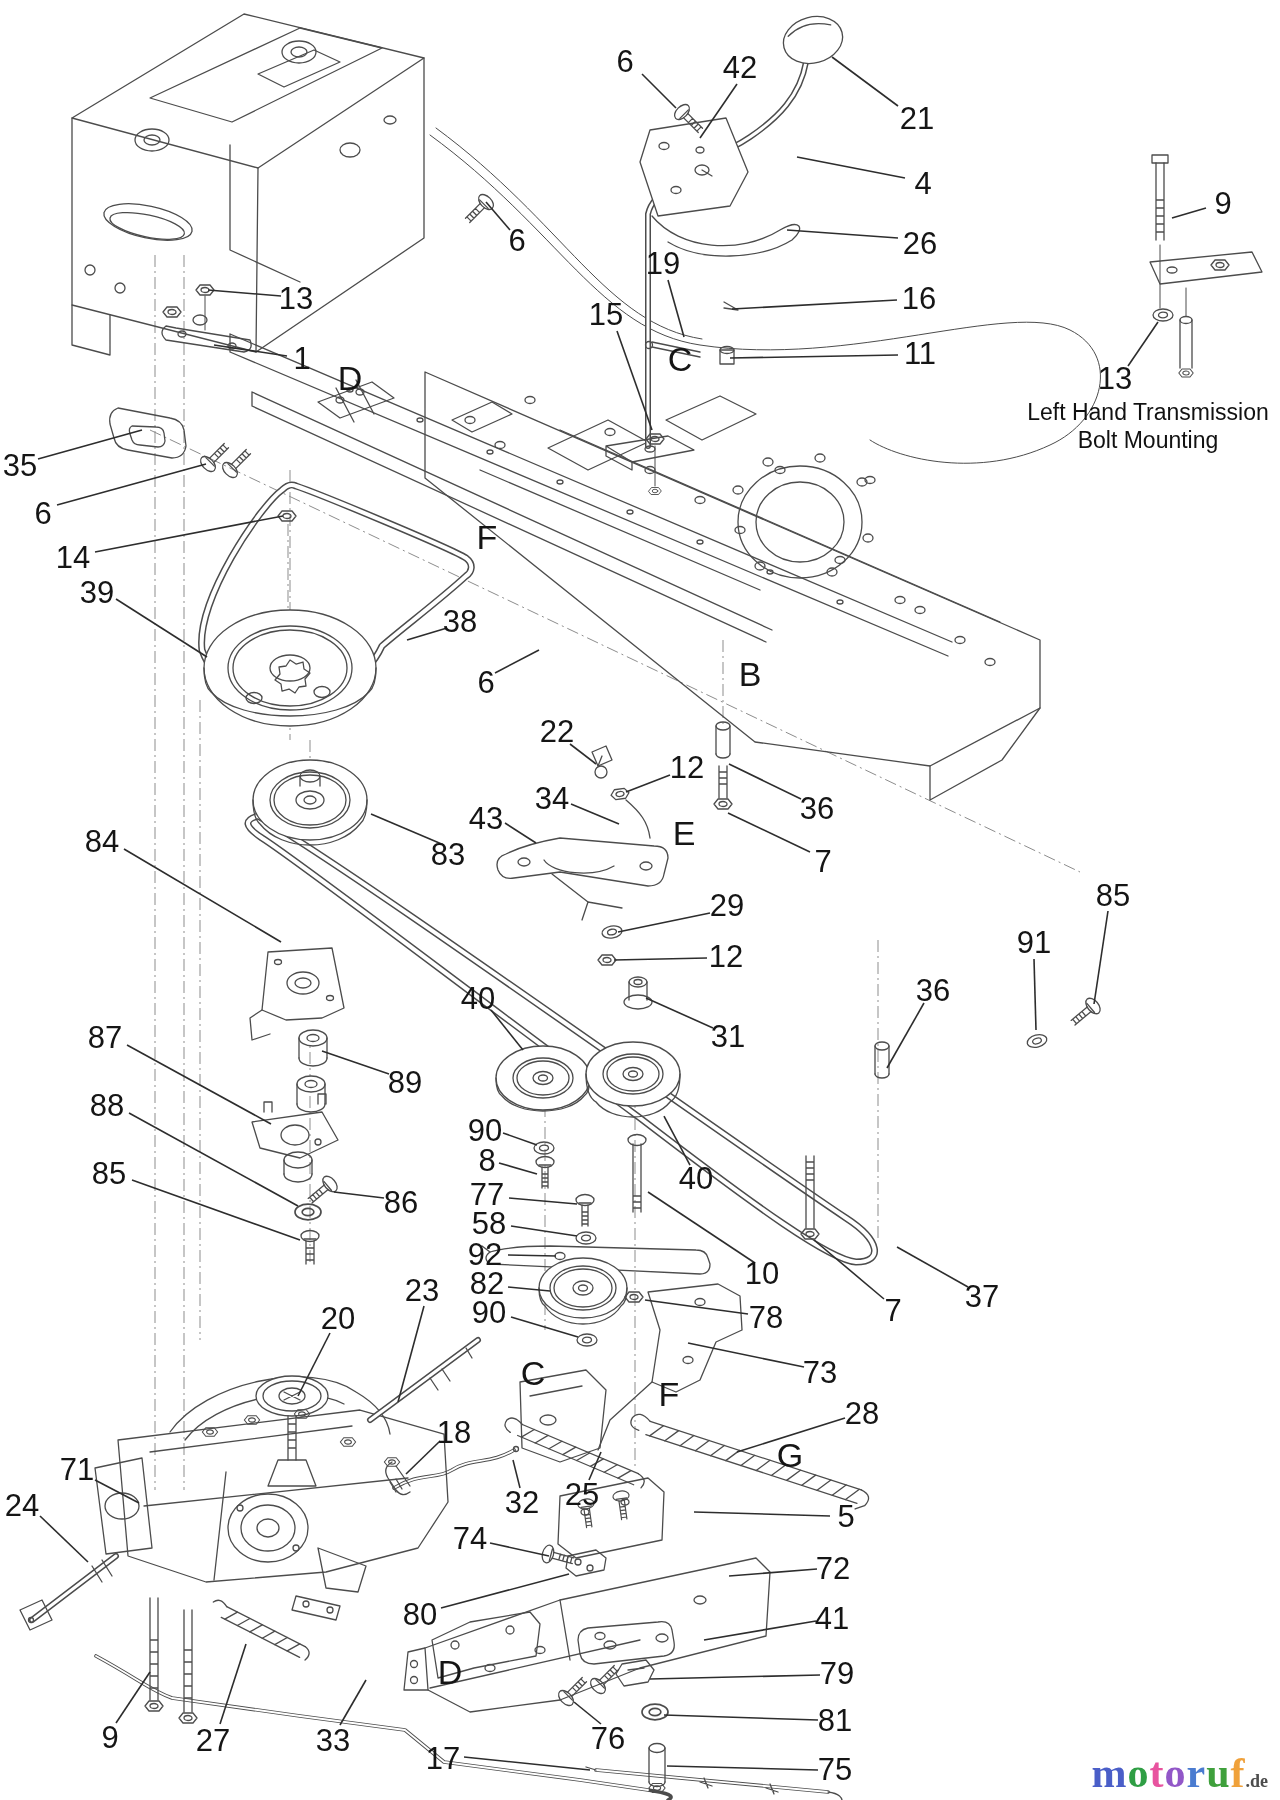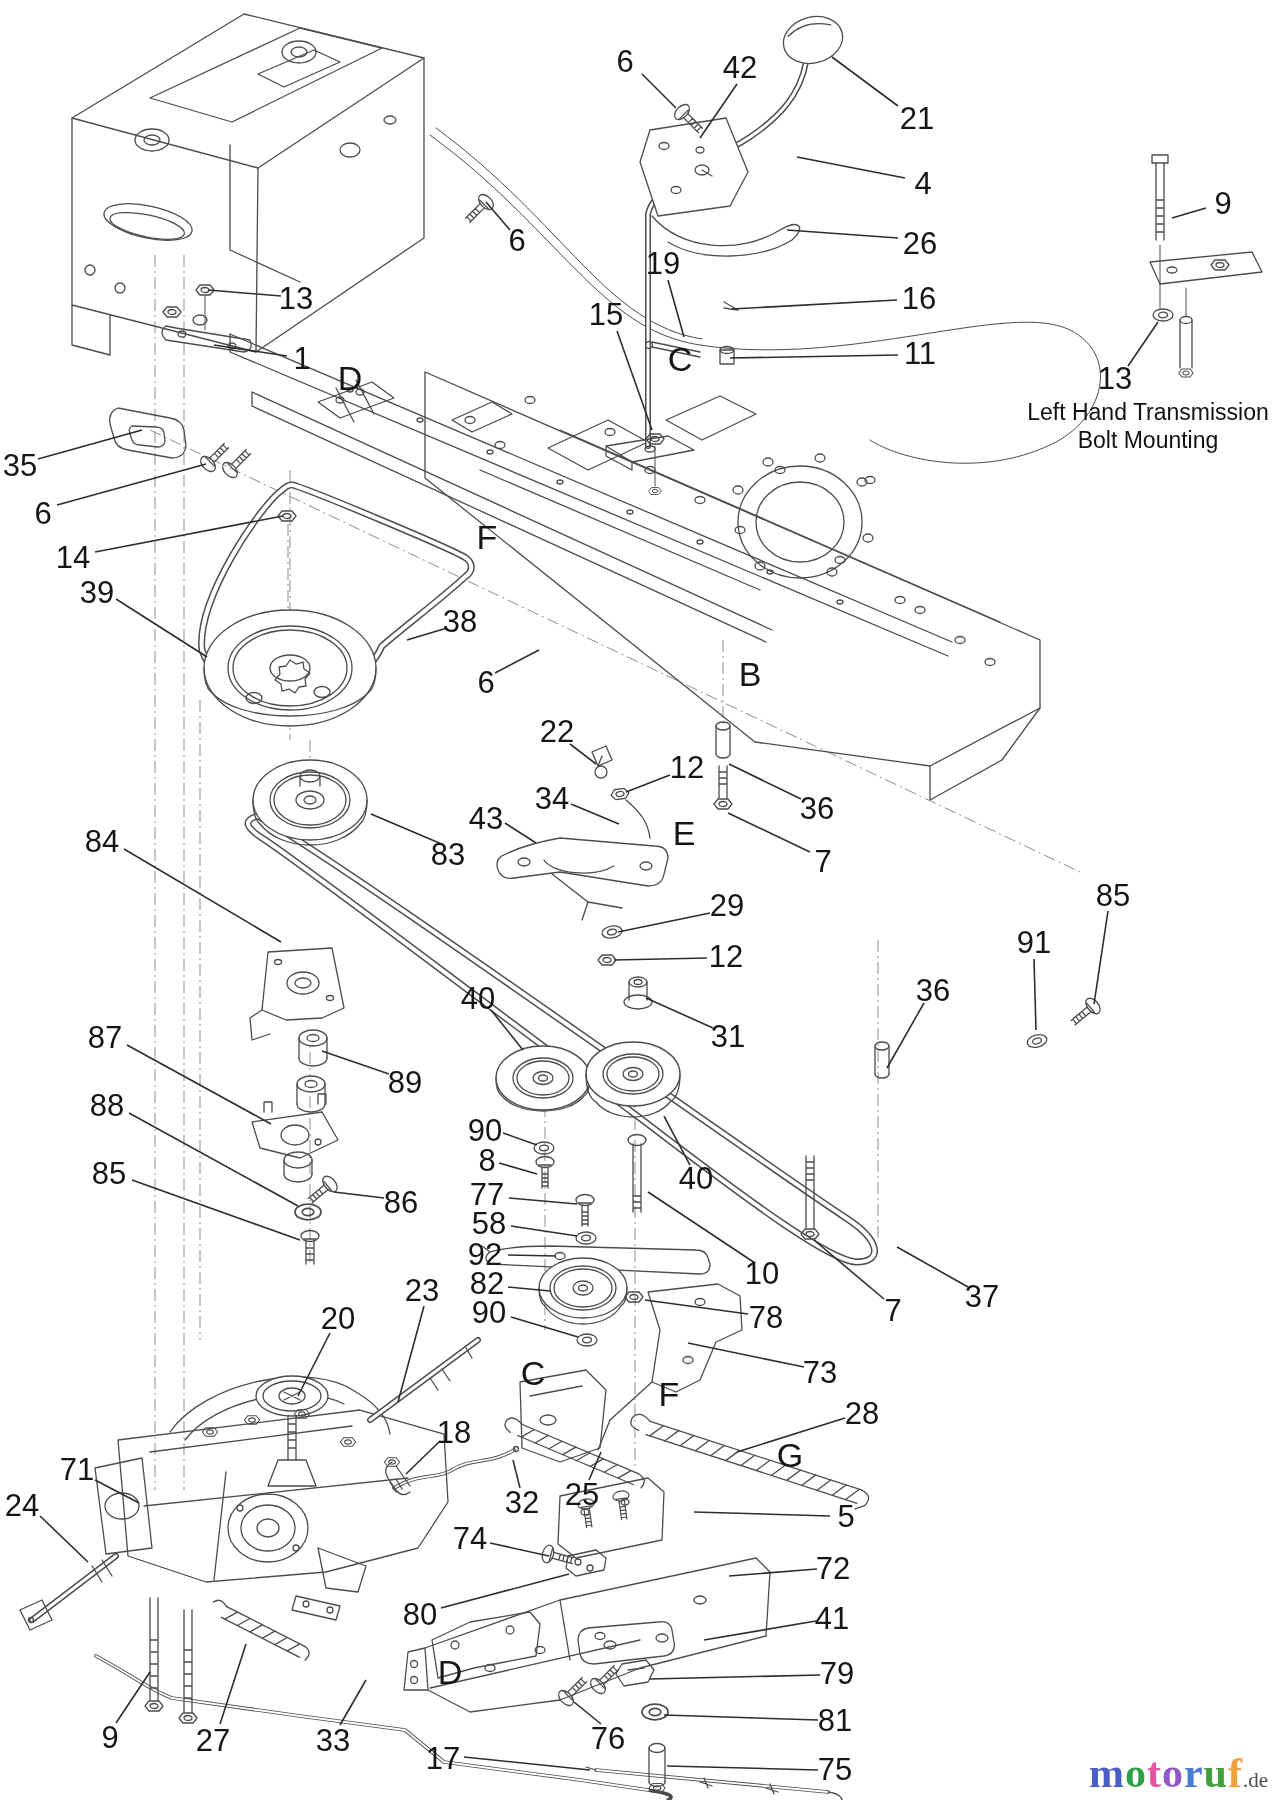--- a/index.html
+++ b/index.html
@@ -18,21 +18,21 @@
   .rod2-o{stroke:#4c4c4c;stroke-width:3.6;fill:none;stroke-linecap:round;}
   .rod2-i{stroke:#ffffff;stroke-width:1.8;fill:none;stroke-linecap:round;}
   
   .leader{stroke:#2d2d2d;stroke-width:1.6;}
   .lbl{font:400 31px "Liberation Sans",sans-serif;fill:#151515;}
   .letter{font-size:34px;}
   .caption{font:400 23px "Liberation Sans",sans-serif;fill:#111;}
   
   #logo{position:absolute;right:12px;bottom:6px;font-family:"Liberation Serif",serif;
         font-weight:700;font-size:42px;letter-spacing:1px;line-height:1;}
-  #logo .suffix{font-size:21px;font-weight:400;letter-spacing:0;}
+  #logo .suffix{font-size:18px;font-weight:700;letter-spacing:0;}
 </style>
 </head>
 <body>
 
 <div id="page">
 <svg width="1280" height="1800" viewBox="0 0 1280 1800">
 
   <defs>
     <g id="washer" class="art">
       <ellipse rx="10" ry="6"></ellipse>

